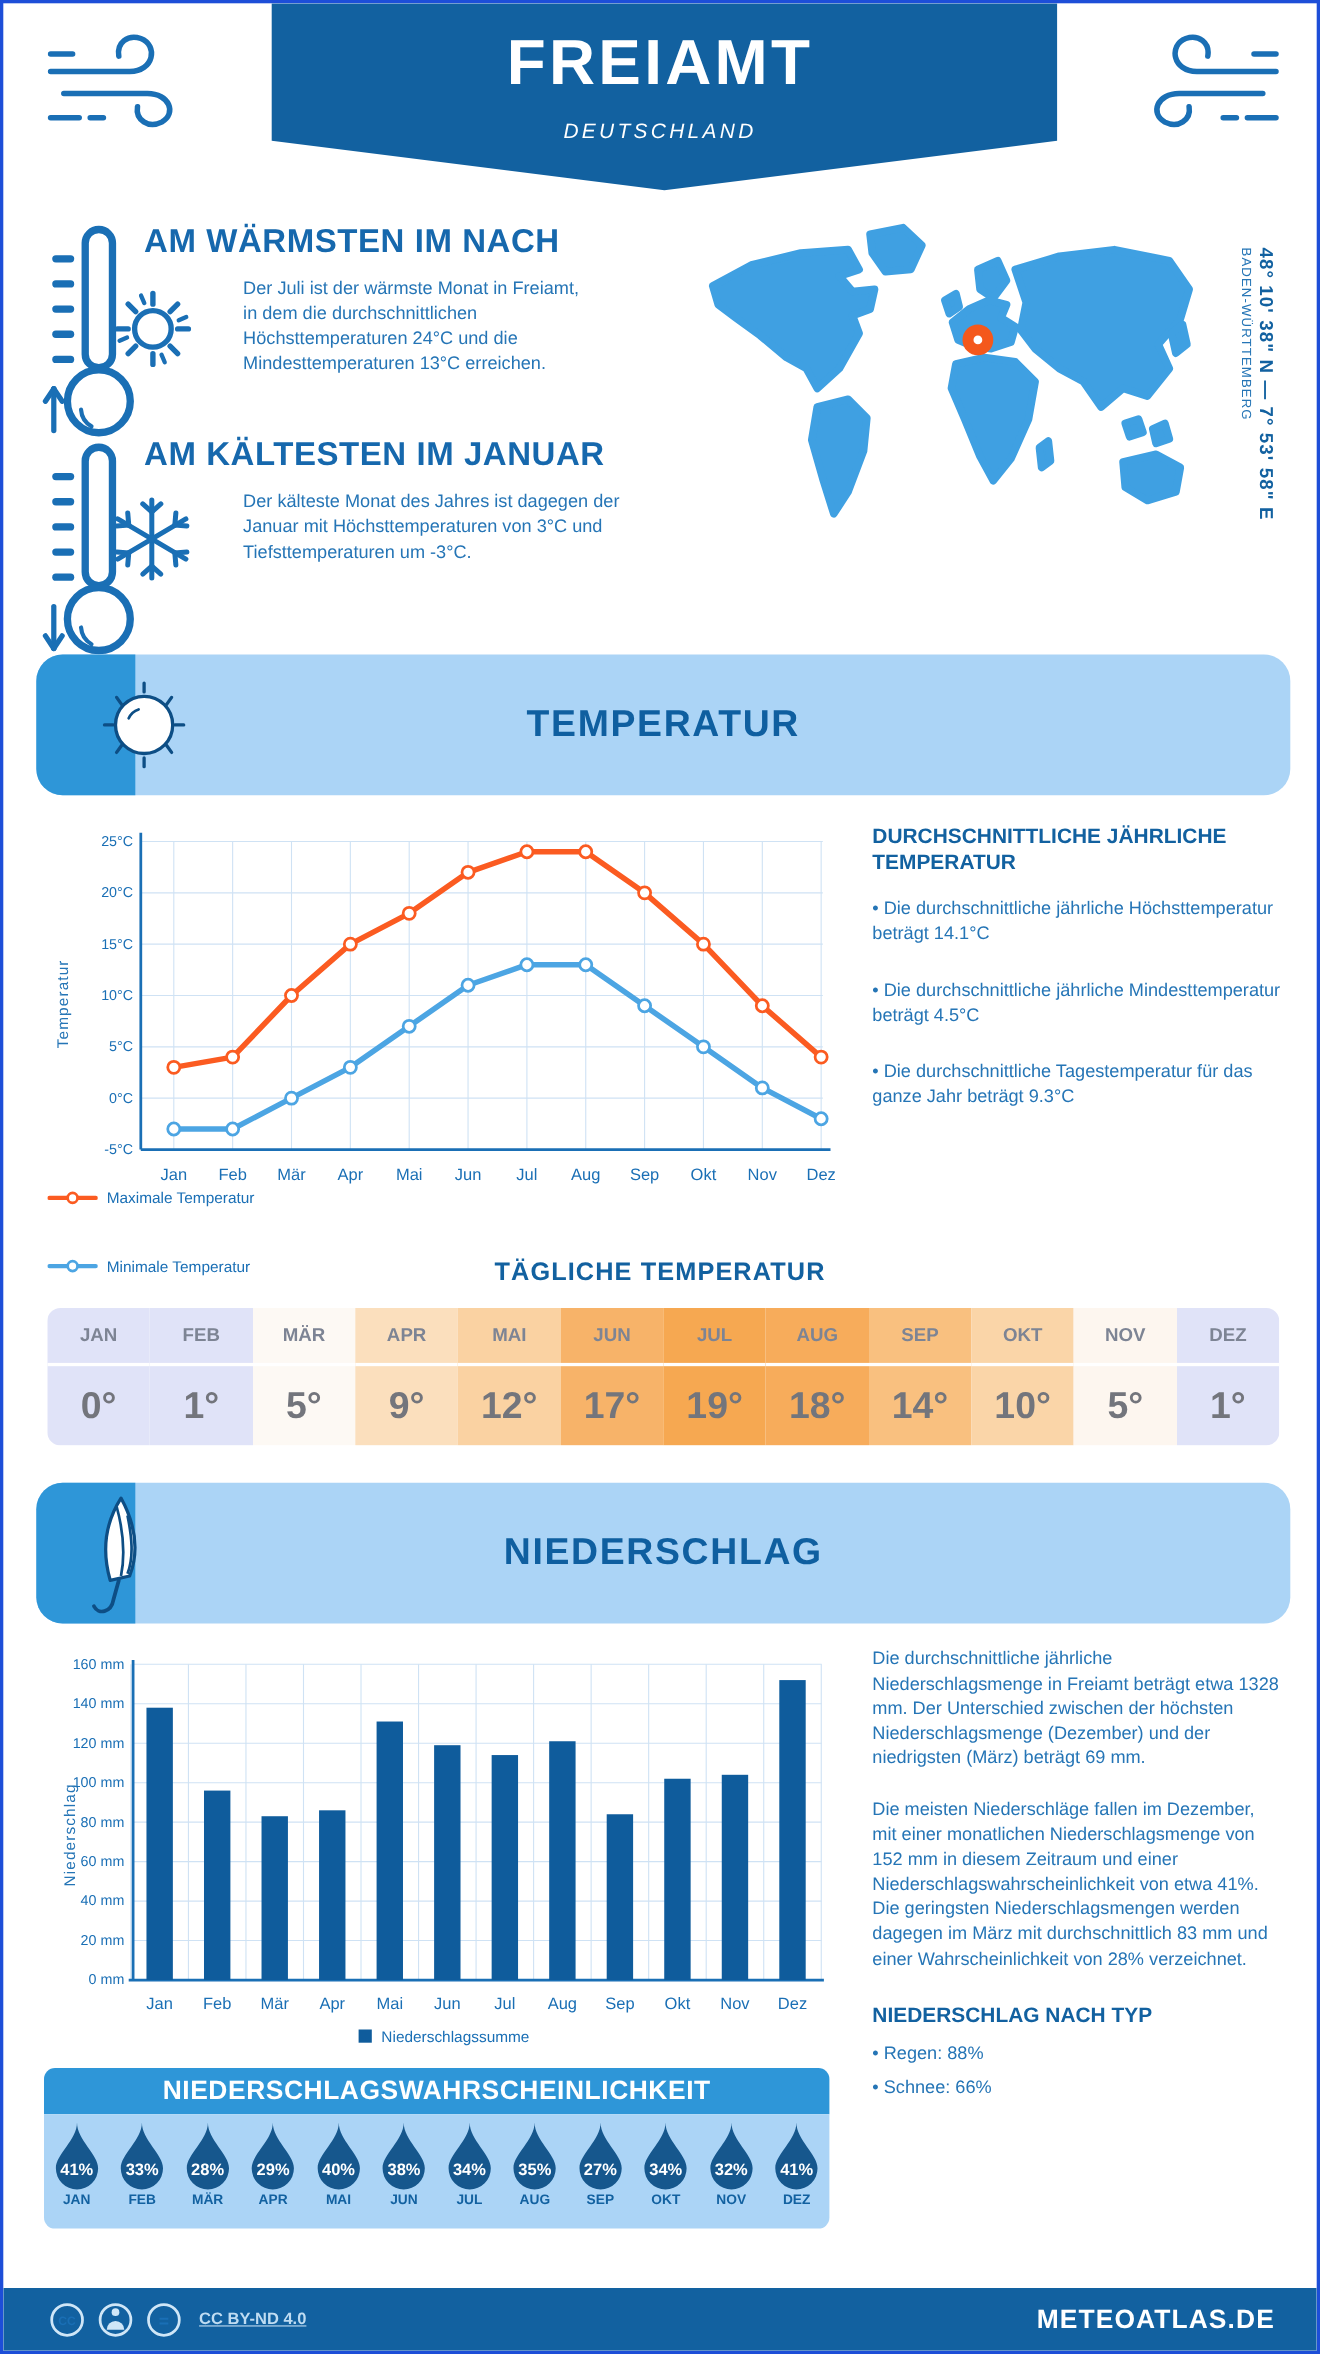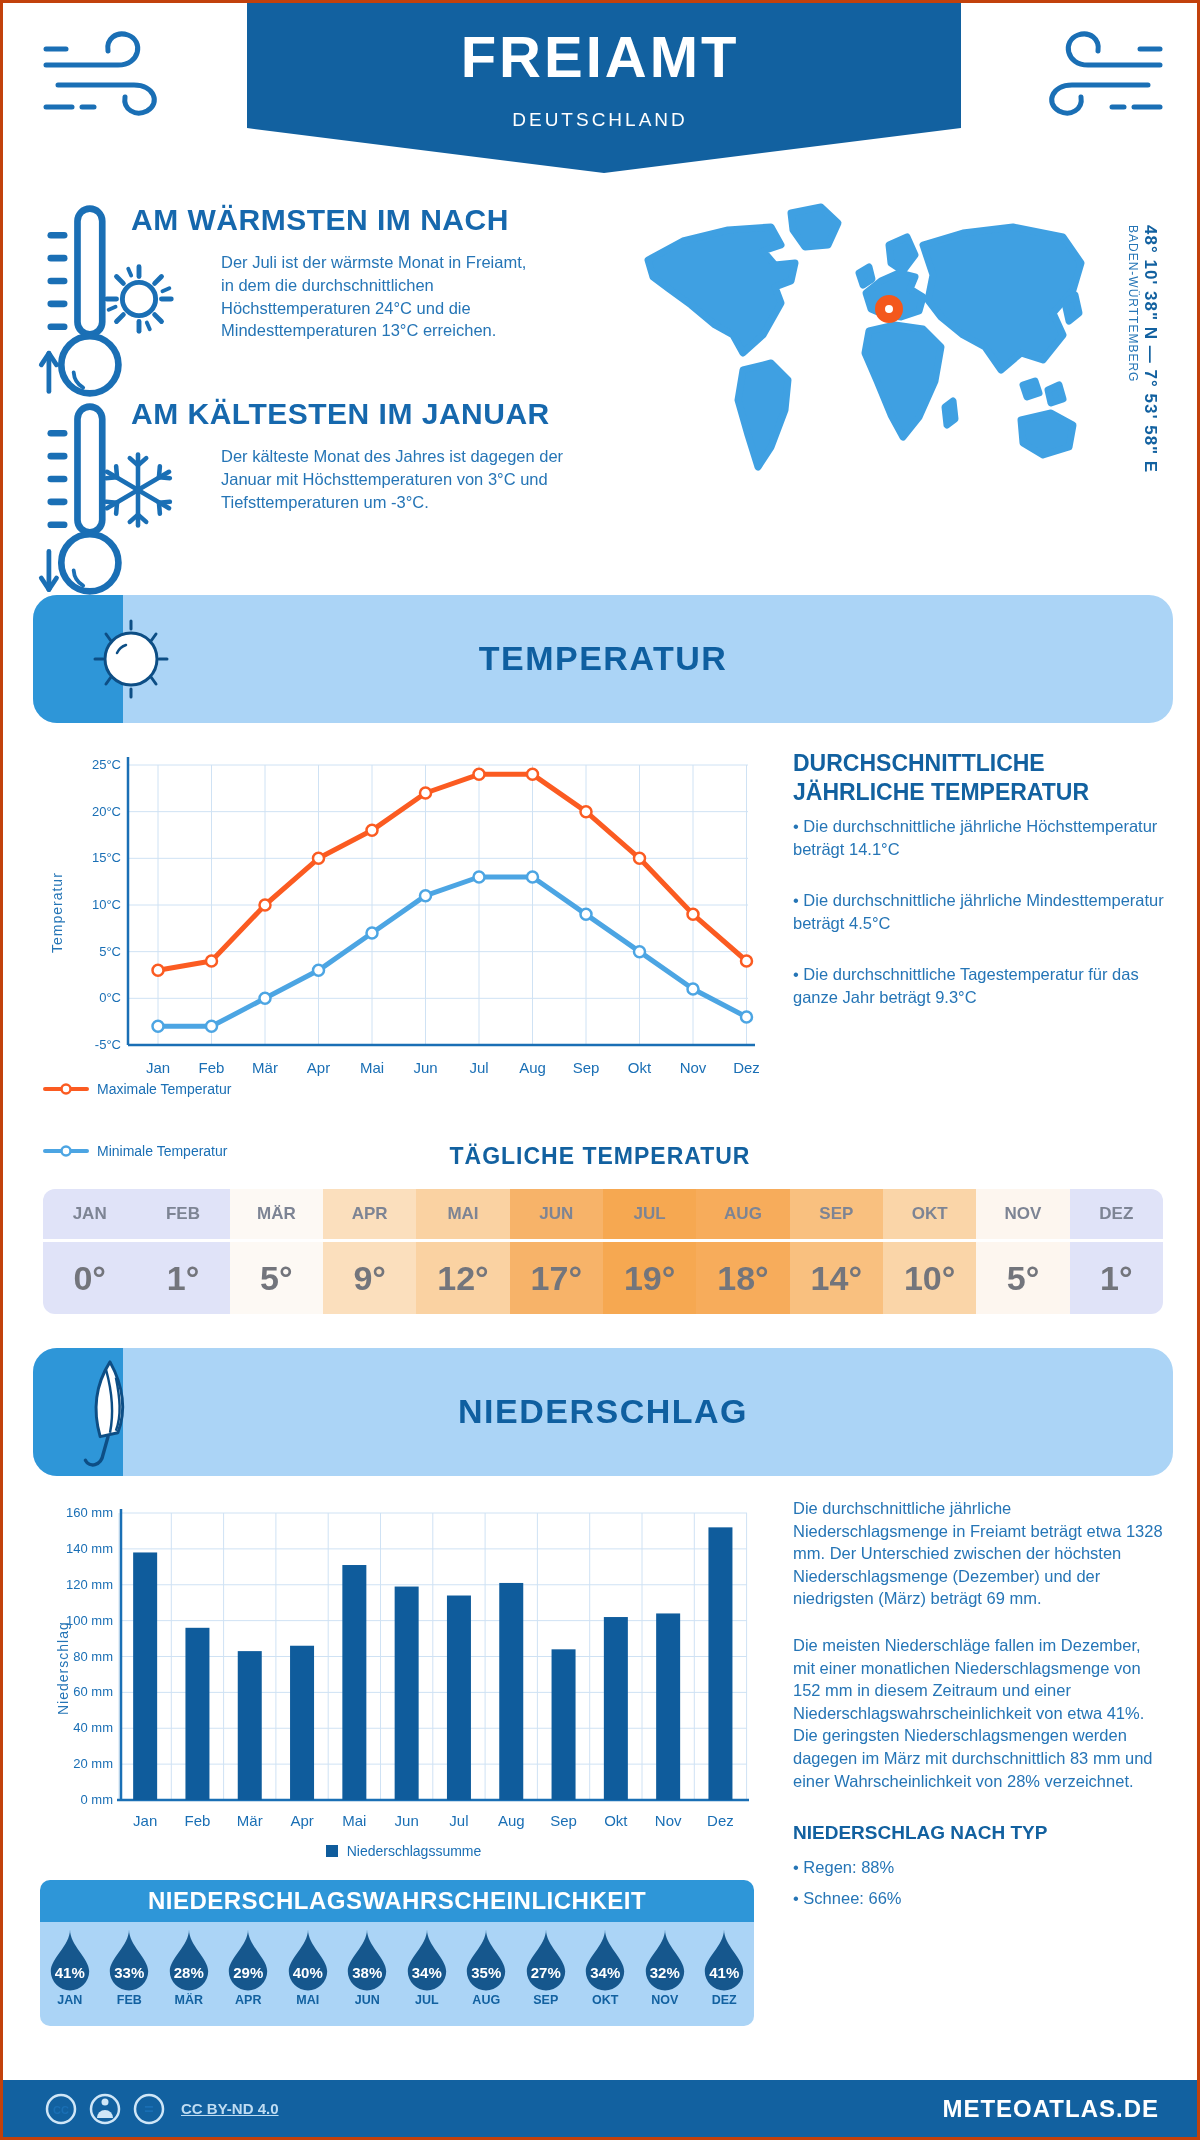--- a/index.html
+++ b/index.html
@@ -1,24 +1,24 @@
 <!DOCTYPE html>
 <html><head>
 <meta charset="utf-8">
 <style>
   html,body{margin:0;padding:0;background:#e8e8e8;}
   .page{position:relative;width:1200px;height:2140px;margin:0 auto;background:#fff;
-        border:3px solid #c2410c;box-sizing:border-box;overflow:hidden;
+        border:3px solid #1d4ed8;box-sizing:border-box;overflow:hidden;
         font-family:"Liberation Sans",sans-serif;}
   .abs{position:absolute;}
   
   .city{position:absolute;top:20px;left:0;right:0;text-align:center;color:#fff;
         font-size:58px;font-weight:bold;letter-spacing:3px;}
   .country{position:absolute;top:106px;left:0;right:0;text-align:center;color:#fff;
-        font-size:19px;letter-spacing:3px;}
+        font-size:19px;letter-spacing:3px;font-style:italic;}
   
   .sec-title{position:absolute;font-size:30px;font-weight:bold;color:#1668AD;letter-spacing:.5px;}
   .sec-text{position:absolute;font-size:16.5px;line-height:1.38;color:#2575B6;}
   
   .geo{position:absolute;left:1122px;top:222px;height:330px;writing-mode:vertical-rl;
        text-align:left;line-height:1.25;}
   .geo .coords{font-size:17px;font-weight:bold;color:#1261A0;letter-spacing:1px;}
   .geo .region{font-size:12px;color:#2575B6;letter-spacing:1px;}
   
   .banner{position:absolute;left:30px;width:1140px;height:128px;background:#ABD4F6;border-radius:24px;}
@@ -30,21 +30,21 @@
   svg text{font-family:"Liberation Sans",sans-serif;fill:#1A6FB5;}
   svg .tick{font-size:13px;}
   svg .cat{font-size:15px;}
   .grid{stroke:#CFE2F4;stroke-width:1;}
   .axis{stroke:#1A6FB5;stroke-width:2.5;}
   .rot-label{position:absolute;transform:rotate(-90deg);transform-origin:left top;
         font-size:14px;color:#2575B6;letter-spacing:1px;white-space:nowrap;}
   .legend{position:absolute;display:flex;justify-content:center;gap:46px;width:720px;}
   .legend-item{display:flex;align-items:center;gap:8px;font-size:14px;color:#1A6FB5;}
   
-  .col-title{position:absolute;font-size:23px;font-weight:bold;color:#1261A0;line-height:1.25;}
+  .col-title{position:absolute;font-size:19px;font-weight:bold;color:#1261A0;line-height:1.25;}
   
   .daily-title{position:absolute;left:0;right:0;text-align:center;font-size:23px;font-weight:bold;
         color:#1261A0;letter-spacing:1px;}
   .daily-table{position:absolute;left:40px;top:1186px;width:1120px;display:grid;
         grid-template-columns:repeat(12,1fr);border-radius:12px;overflow:hidden;}
   .daily-table .m{height:50px;display:flex;align-items:center;justify-content:center;
         font-size:17px;font-weight:bold;color:#7D8494;border-bottom:3px solid #fff;}
   .daily-table .v{height:72px;display:flex;align-items:center;justify-content:center;
         font-size:34px;font-weight:bold;color:#73757C;}
   

